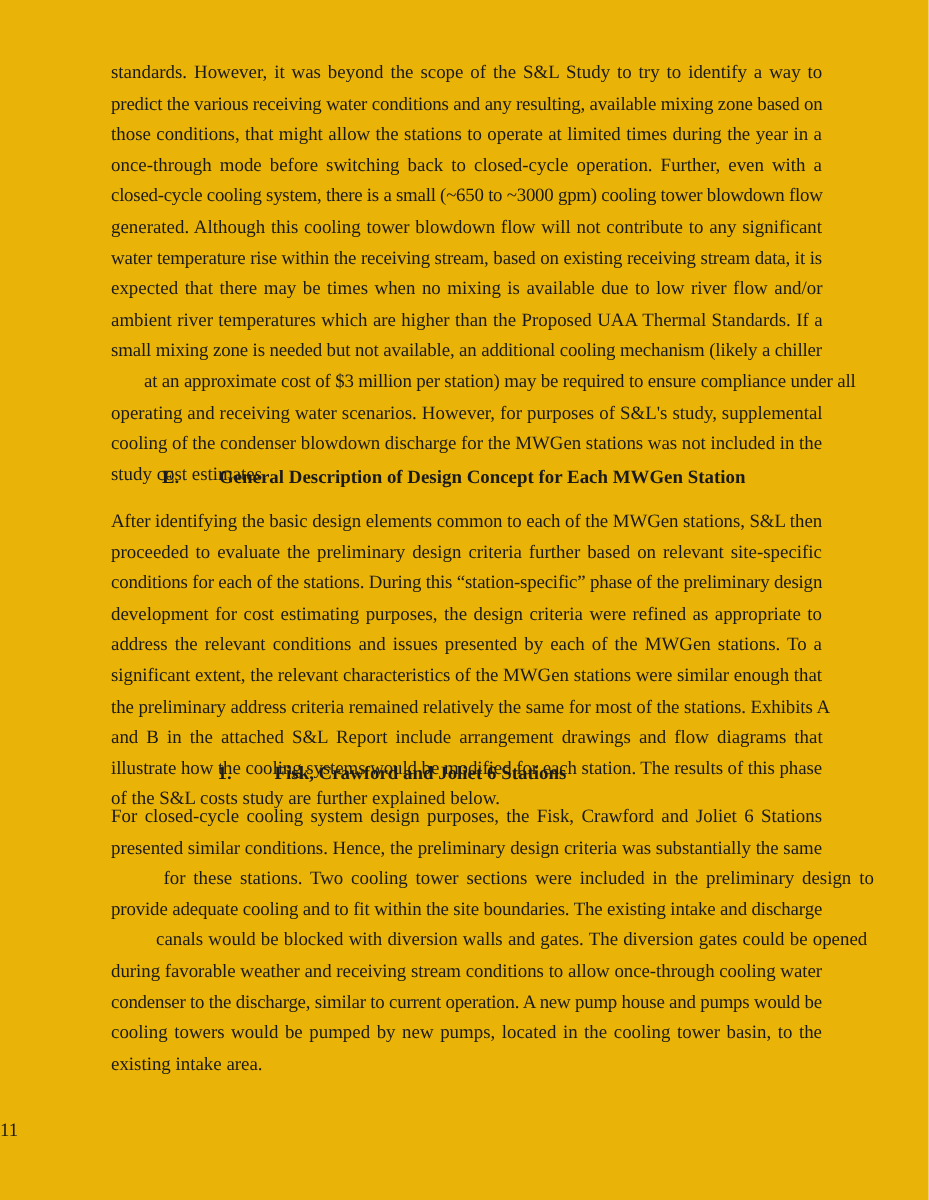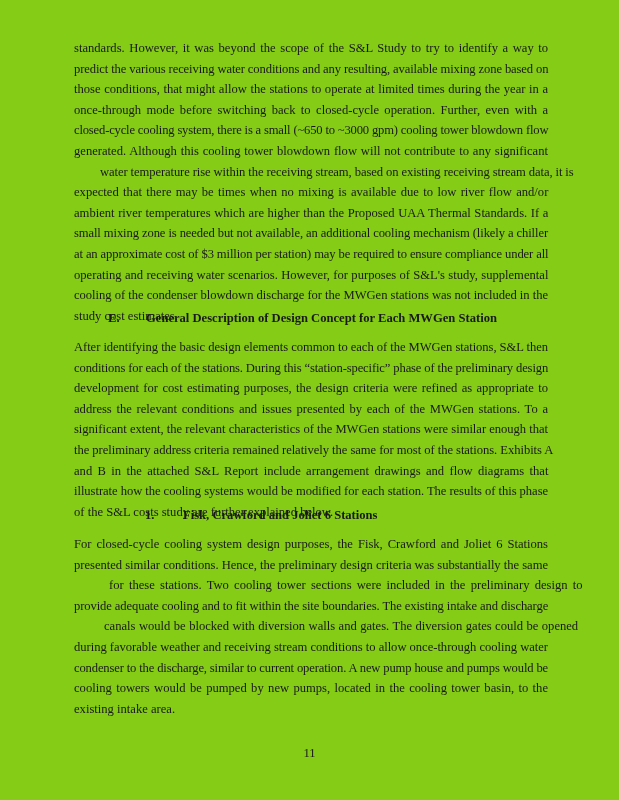--- a/index.html
+++ b/index.html
@@ -1,66 +1,67 @@
 <!DOCTYPE html>
 <html><head>
   <meta charset="utf-8">
   <style>
     html, body { margin: 0; padding: 0; background: #ffffff; }
     body { width: 619px; height: 800px; position: relative; overflow: hidden; }
     .page {
-      position: absolute; left: 0; top: 0; width: 619px; height: 800px; background: #84cc16;
+      position: absolute; left: 0; top: 0; width: 619px; height: 800px; background: #eab308;
       font-family: "Liberation Serif", "DejaVu Serif", serif; color: #1a1a1a;
     }
     .para {
       position: absolute; left: 74px; width: 474px;
       font-size: 12.6px; line-height: 20.6px; text-align: justify;
       text-align-last: left;
     }
     .line { display: block; text-align: justify; text-align-last: justify; white-space: nowrap; }
     .line.last { text-align-last: left; }
     .heading {
       position: absolute; font-weight: bold; font-size: 12.6px; line-height: 20px; white-space: nowrap;
     }
     .heading .num { position: absolute; left: 0; top: 0; }
     .heading .title { position: absolute; top: 0; }
     .page-number {
-      position: absolute; top: 746px; left: 0; width: 619px; text-align: center;
+      position: absolute; top: 746px; left: 0; width: 619px; text-align: left;
       font-size: 12.6px;
     }
   </style>
 </head>
 <body>
 
 <div class="page">
 
   <div class="para" style="top:38px;">
     <span class="line" style="display: block; word-spacing: 1.47059px;">standards.   However, it was beyond the scope of the S&amp;L Study to try to identify a way to</span>
     <span class="line" style="display: block; letter-spacing: -0.114583px;">predict the various receiving water conditions and any resulting, available mixing zone based on</span>
     <span class="line" style="display: block; word-spacing: 0.4375px;">those conditions, that might allow the stations to operate at limited times during the year in a</span>
     <span class="line" style="display: block; word-spacing: 2.18182px;">once-through mode before switching back to closed-cycle operation.   Further, even with a</span>
     <span class="line" style="display: block; letter-spacing: -0.172043px;">closed-cycle cooling system, there is a small (~650 to ~3000 gpm) cooling tower blowdown flow</span>
     <span class="line" style="display: block; word-spacing: 0.666667px;">generated.   Although this cooling tower blowdown flow will not contribute to any significant</span>
-    <span class="line" style="display: block; letter-spacing: -0.0918367px; margin-left: 26px;">water temperature rise within the receiving stream, based on existing receiving stream data, it is</span>
+    <span class="line" style="display: block; letter-spacing: -0.0918367px;">water temperature rise within the receiving stream, based on existing receiving stream data, it is</span>
     <span class="line" style="display: block; word-spacing: 1.1875px;">expected that there may be times when no mixing is available due to low river flow and/or</span>
     <span class="line" style="display: block; word-spacing: 0.461538px;">ambient river temperatures which are higher than the Proposed UAA Thermal Standards.   If a</span>
     <span class="line" style="display: block; letter-spacing: -0.104167px;">small mixing zone is needed but not available, an additional cooling mechanism (likely a chiller</span>
-    <span class="line" style="display: block; letter-spacing: -0.114583px;">at an approximate cost of $3 million per station) may be required to ensure compliance under all</span>
+    <span class="line" style="display: block; letter-spacing: -0.114583px; margin-left: 22px;">at an approximate cost of $3 million per station) may be required to ensure compliance under all</span>
     <span class="line" style="display: block; word-spacing: 0.181818px;">operating and receiving water scenarios.   However, for purposes of S&amp;L's study, supplemental</span>
     <span class="line" style="display: block; letter-spacing: -0.0333333px;">cooling of the condenser blowdown discharge for the MWGen stations was not included in the</span>
     <span class="line last">study cost estimates.</span>
   </div>
 
   <div class="heading" style="top:308px; left:108px;">
     <span class="num">E.</span>
     <span class="title" style="left:38px;">General Description of Design Concept for Each MWGen Station</span>
   </div>
 
   <div class="para" style="top:337px;">
     <span class="line" style="display: block; letter-spacing: -0.0555556px;">After identifying the basic design elements common to each of the MWGen stations, S&amp;L then</span>
+    <span class="line" style="display: block; word-spacing: 1.45455px;">proceeded to evaluate the preliminary design criteria further based on relevant site-specific</span>
     <span class="line" style="display: block; letter-spacing: -0.128713px;">conditions for each of the stations.   During this “station-specific” phase of the preliminary design</span>
     <span class="line" style="display: block; word-spacing: 1.16667px;">development for cost estimating purposes, the design criteria were refined as appropriate to</span>
     <span class="line" style="display: block; word-spacing: 1.5px;">address the relevant conditions and issues presented by each of the MWGen stations.   To a</span>
     <span class="line" style="display: block; letter-spacing: -0.0315789px;">significant extent, the relevant characteristics of the MWGen stations were similar enough that</span>
     <span class="line" style="display: block; letter-spacing: -0.0515464px;">the preliminary address criteria remained relatively the same for most of the stations. Exhibits A</span>
     <span class="line" style="display: block; word-spacing: 2.23077px;">and B in the attached S&amp;L Report include arrangement drawings and flow diagrams that</span>
     <span class="line" style="display: block; letter-spacing: -0.0510204px;">illustrate how the cooling systems would be modified for each station.   The results of this phase</span>
     <span class="line last">of the S&amp;L costs study are further explained below.</span>
   </div>
 

